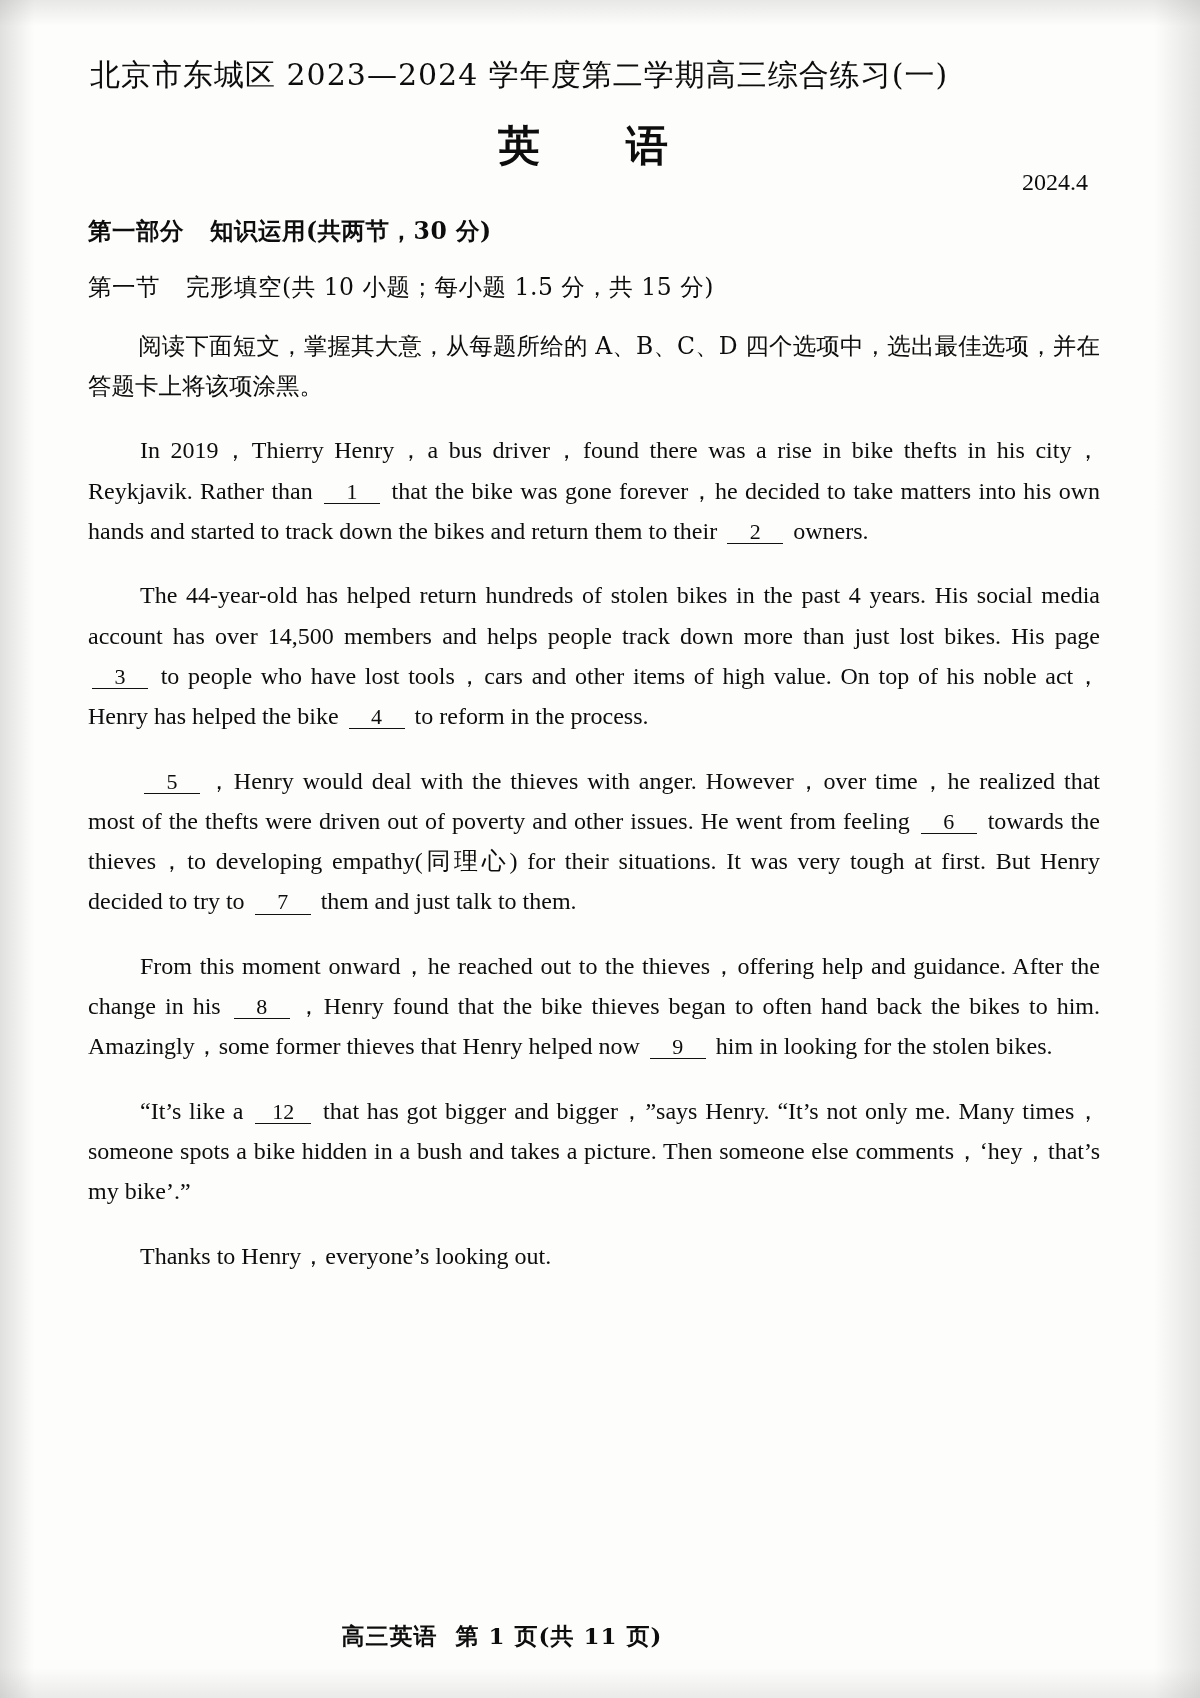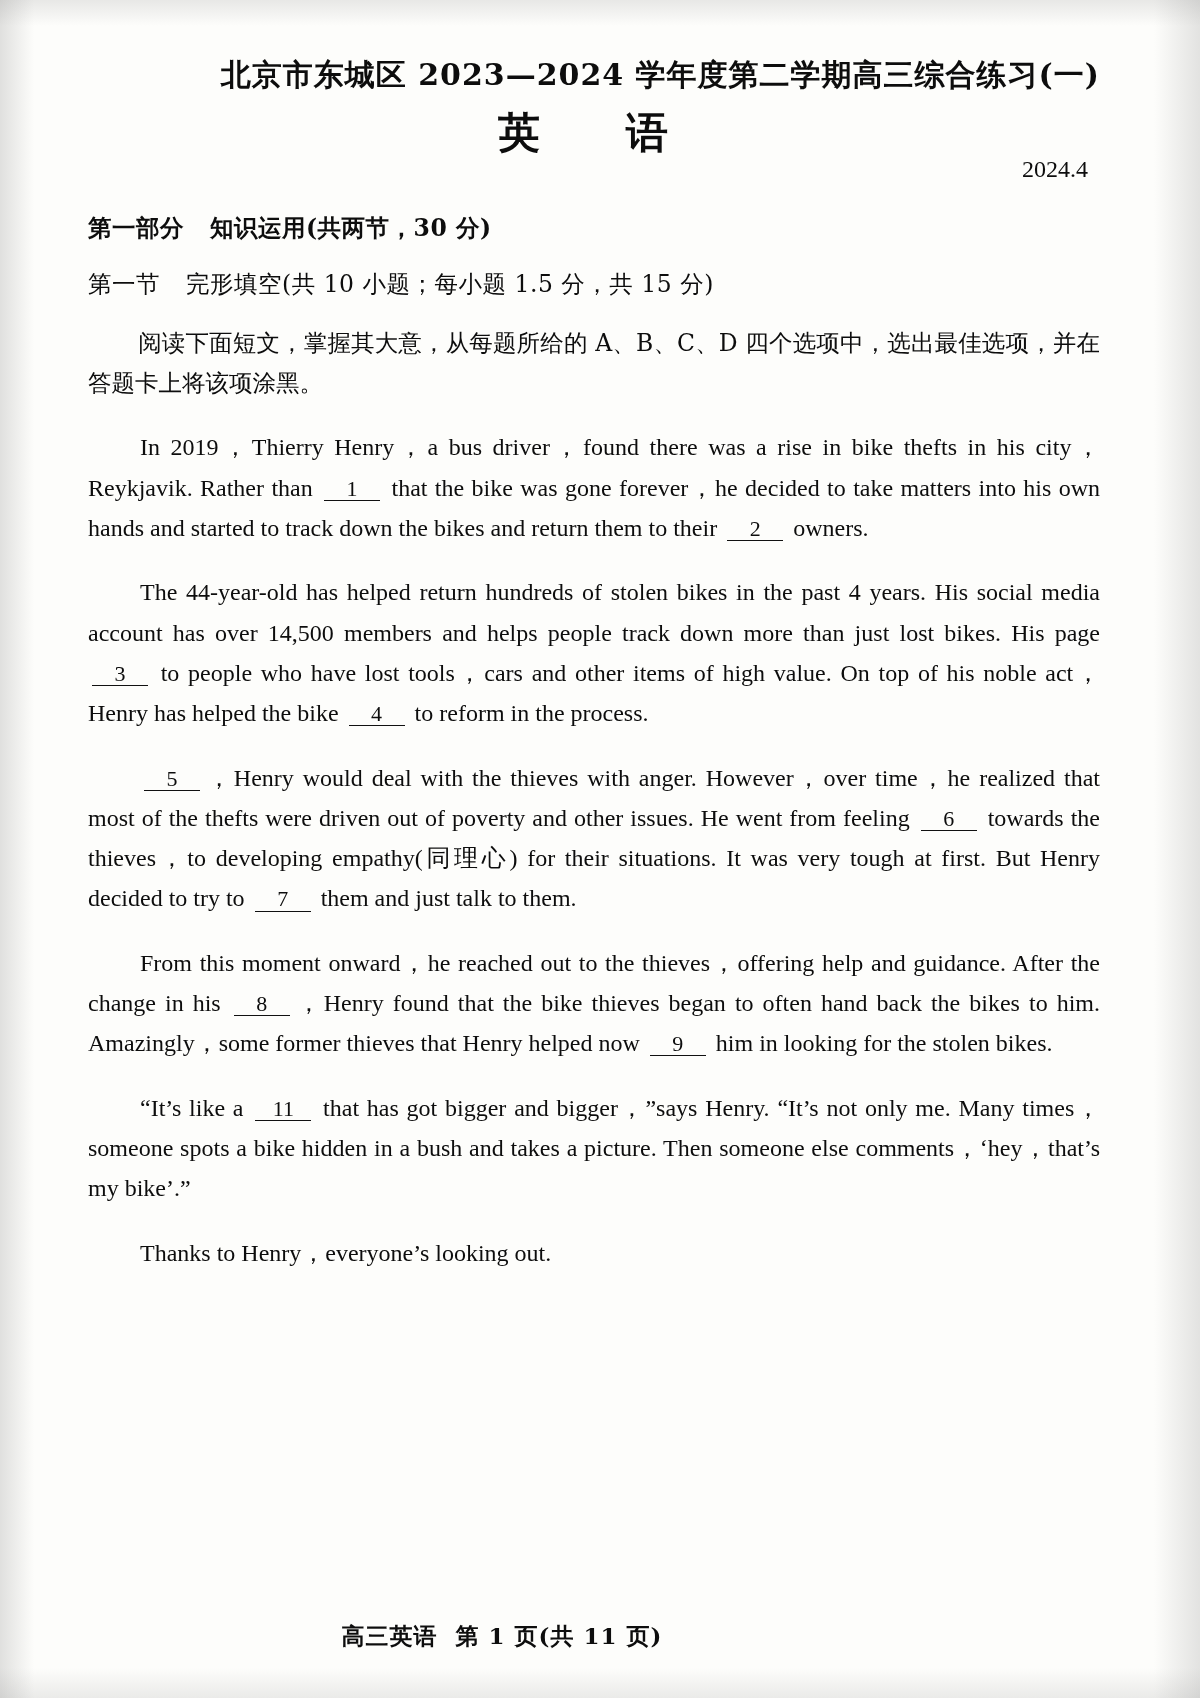--- a/index.html
+++ b/index.html
@@ -48,39 +48,39 @@
   .scan-edge-bottom {
     position: absolute;
     left: 0; bottom: 0;
     width: 1200px; height: 30px;
     background: linear-gradient(to top, rgba(120,120,120,0.14), rgba(255,255,255,0));
     pointer-events: none;
   }
 
   .doc-title {
     font-family: "DejaVu Serif", serif;
-    font-weight: bold;
+    font-weight: normal;
     font-size: 30px;
     letter-spacing: 1px;
-    text-align: right;
+    text-align: left;
     margin: 0 0 6px 0;
     padding-left: 2px;
     white-space: nowrap;
   }
   .subject-row {
     position: relative;
     height: 86px;
   }
   .subject {
     font-family: Liberation Mono, monospace;
     font-weight: bold;
     font-size: 42px;
     letter-spacing: 22px;
     text-align: center;
-    margin-top: 9px;
+    margin-top: 22px;
   }
   .exam-date {
     position: absolute;
     right: 12px;
     bottom: 8px;
     font-size: 24px;
     font-family: "Liberation Serif", serif;
   }
   .instruction {
     font-family: "DejaVu Serif", serif;
@@ -91,21 +91,21 @@
     margin-top: 12px;
   }
   .instruction .ind {
     display: inline-block;
     width: 50px;
   }
   .section-head {
     font-family: "DejaVu Serif", serif;
     font-weight: bold;
     font-size: 23.5px;
-    margin-top: 21px;
+    margin-top: 11px;
     letter-spacing: 0.5px;
   }
   .section-head .gap {
     display: inline-block;
     width: 26px;
   }
   .subsection-head {
     font-family: "DejaVu Serif", serif;
     font-size: 23.5px;
     margin-top: 22px;
@@ -178,21 +178,21 @@
 
   <p class="subsection-head"><span>第一节</span><span class="gap"></span><span>完形填空(共 10 小题；每小题 1.5 分，共 15 分)</span></p>
 
   <p class="cn-para"><span class="ind"></span><span>阅读下面短文，掌握其大意，从每题所给的 A、B、C、D 四个选项中，选出最佳选项，并在答题卡上将该项涂黑。</span></p>
 
   <div id="cloze-body">
       <p class="en-para"><span class="ind"></span><span>In 2019，Thierry Henry，a bus driver，found there was a rise in bike thefts in his city，Reykjavik. Rather than </span><span class="blank">1</span><span> that the bike was gone forever，he decided to take matters into his own hands and started to track down the bikes and return them to their </span><span class="blank">2</span><span> owners.</span></p>
       <p class="en-para"><span class="ind"></span><span>The 44-year-old has helped return hundreds of stolen bikes in the past 4 years. His social media account has over 14,500 members and helps people track down more than just lost bikes. His page </span><span class="blank">3</span><span> to people who have lost tools，cars and other items of high value. On top of his noble act，Henry has helped the bike </span><span class="blank">4</span><span> to reform in the process.</span></p>
       <p class="en-para"><span class="ind"></span><span class="blank">5</span><span>，Henry would deal with the thieves with anger. However，over time，he realized that most of the thefts were driven out of poverty and other issues. He went from feeling </span><span class="blank">6</span><span> towards the thieves，to developing empathy(同理心) for their situations. It was very tough at first. But Henry decided to try to </span><span class="blank">7</span><span> them and just talk to them.</span></p>
       <p class="en-para"><span class="ind"></span><span>From this moment onward，he reached out to the thieves，offering help and guidance. After the change in his </span><span class="blank">8</span><span>，Henry found that the bike thieves began to often hand back the bikes to him. Amazingly，some former thieves that Henry helped now </span><span class="blank">9</span><span> him in looking for the stolen bikes.</span></p>
-      <p class="en-para"><span class="ind"></span><span>“It’s like a </span><span class="blank">11</span><span> that has got bigger and bigger，”says Henry. “It’s not only me. Many times，someone spots a bike hidden in a bush and takes a picture. Then someone else comments，‘hey，that’s my bike’.”</span></p>
+      <p class="en-para"><span class="ind"></span><span>“It’s like a </span><span class="blank">12</span><span> that has got bigger and bigger，”says Henry. “It’s not only me. Many times，someone spots a bike hidden in a bush and takes a picture. Then someone else comments，‘hey，that’s my bike’.”</span></p>
       <p class="en-para"><span class="ind"></span><span>Thanks to Henry，everyone’s looking out.</span></p>
     </div>
 
   <div class="footer"><span>高三英语</span><span class="fgap"></span><span>第 1 页(共 11 页)</span></div>
 
   <div class="scan-edge-left"></div>
   <div class="scan-edge-right"></div>
   <div class="scan-edge-top"></div>
   <div class="scan-edge-bottom"></div>
 </div>

